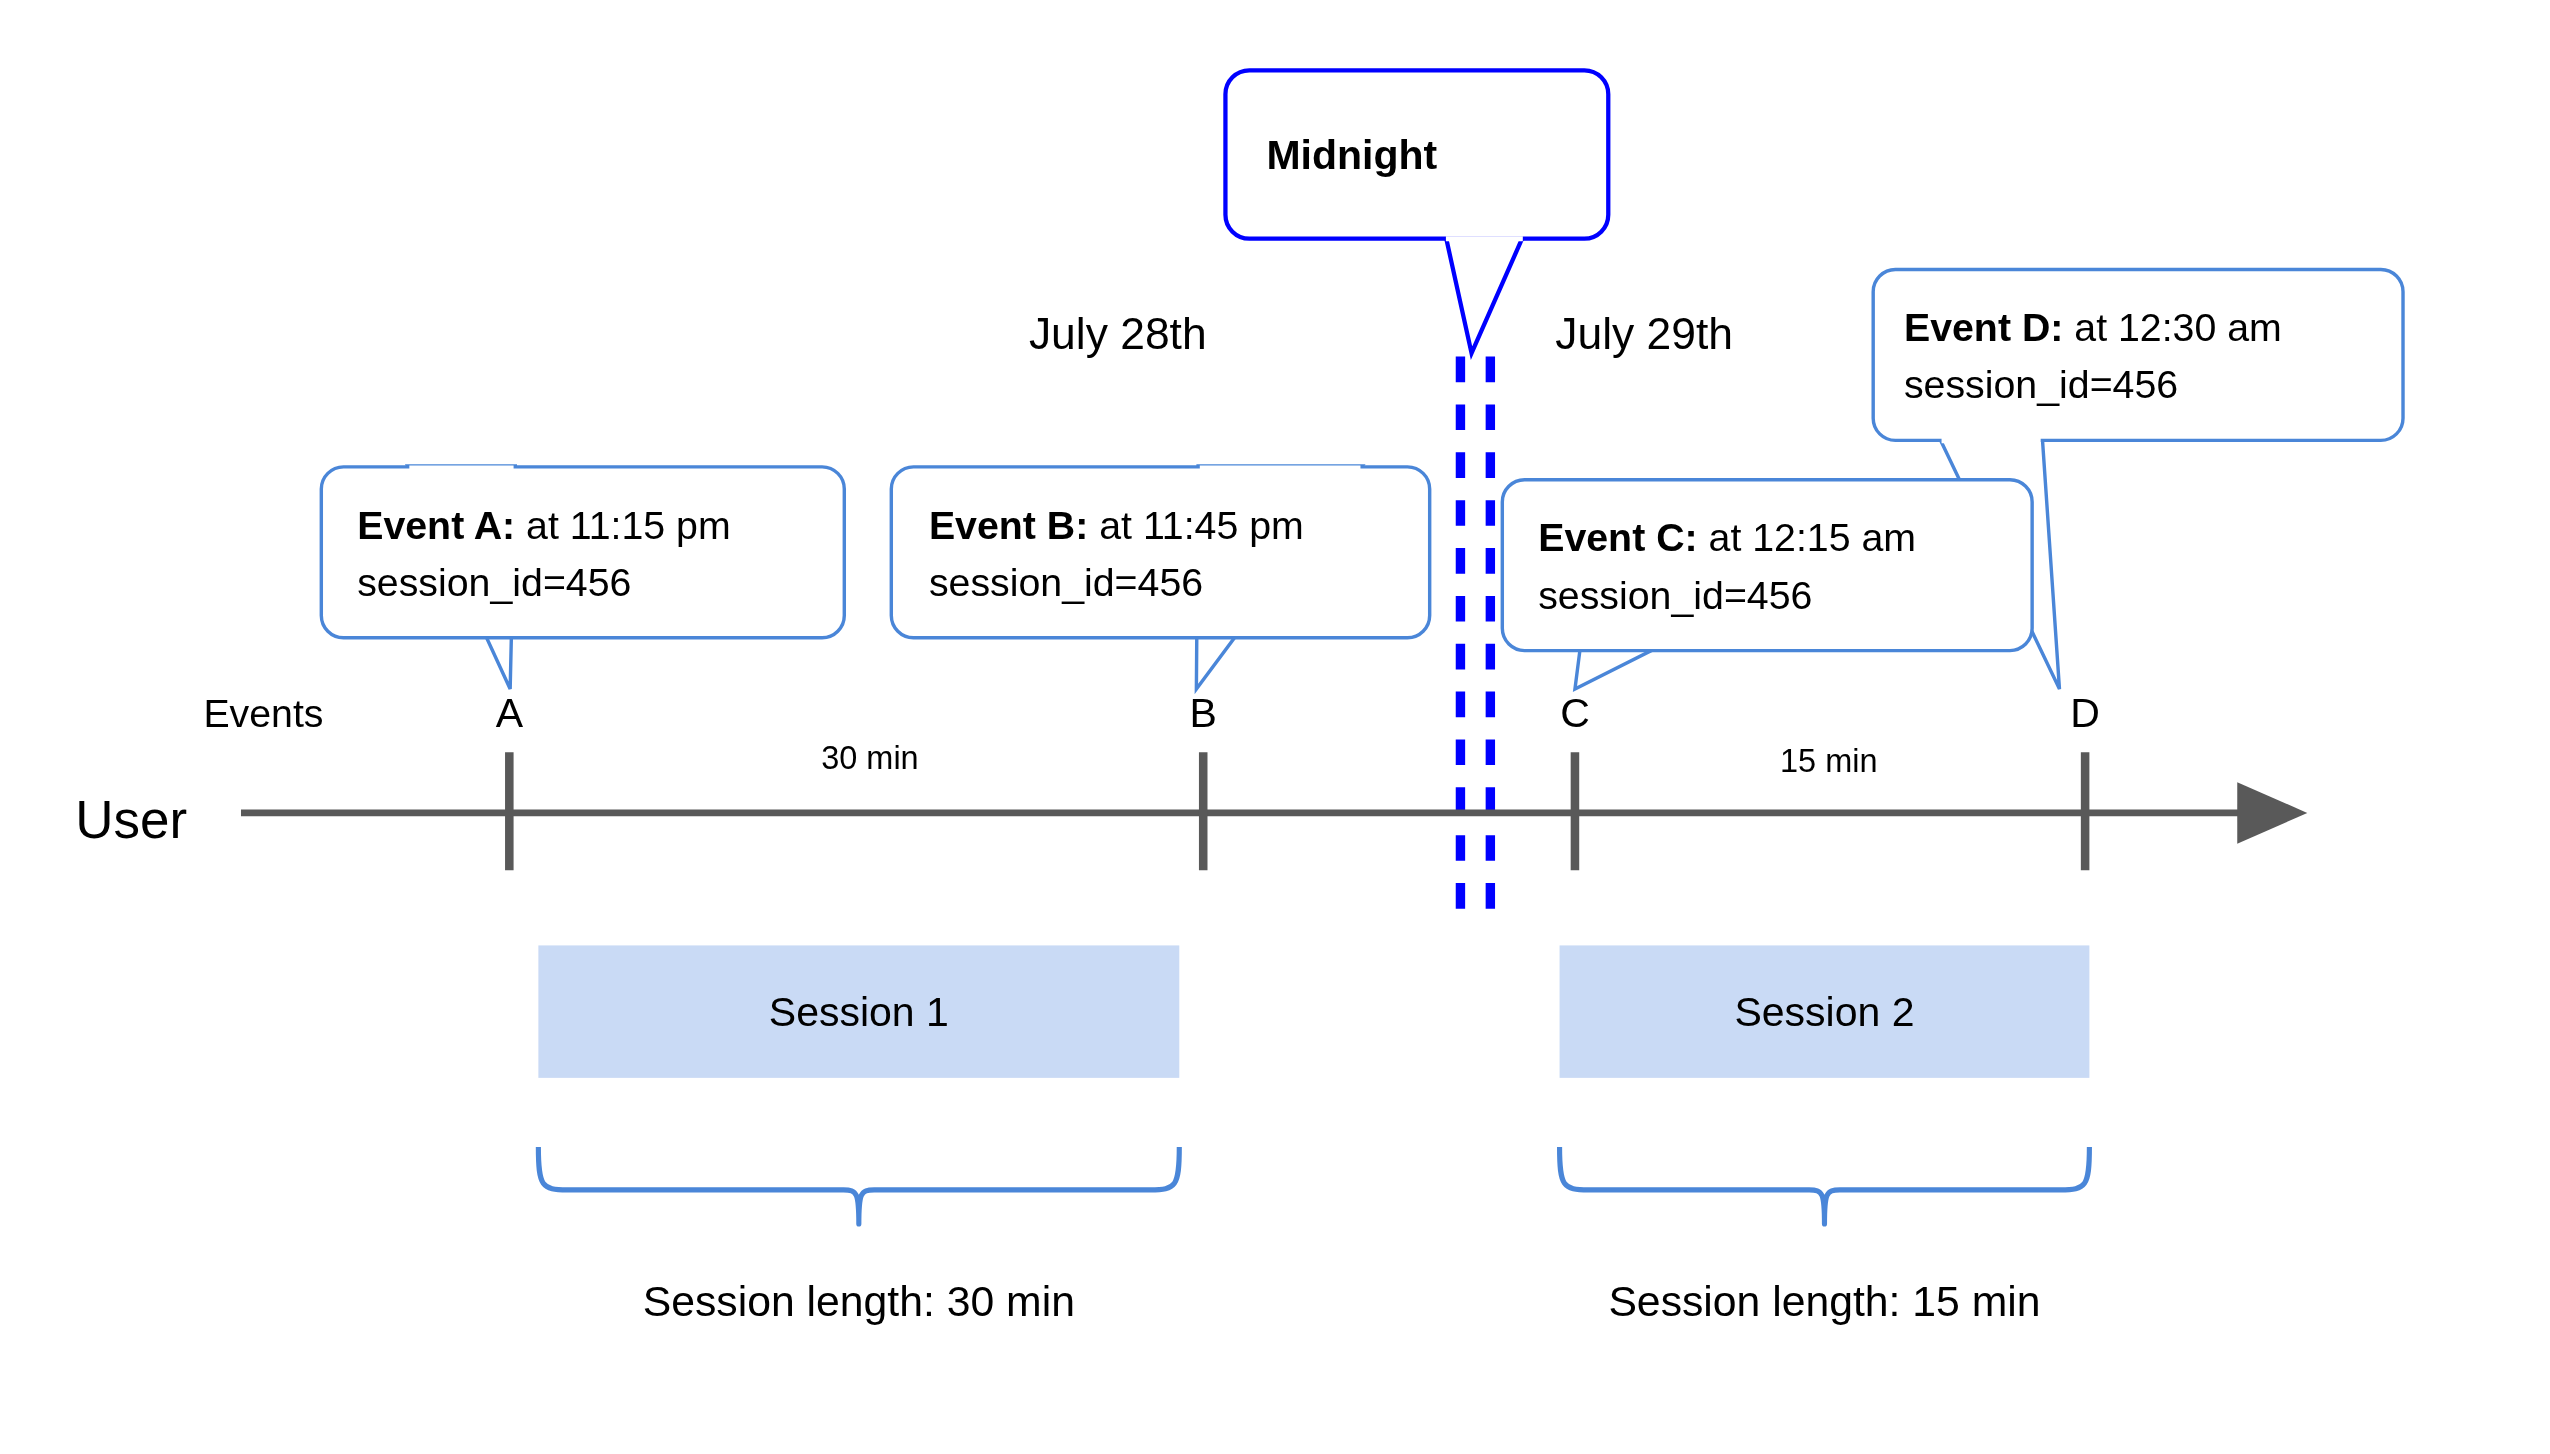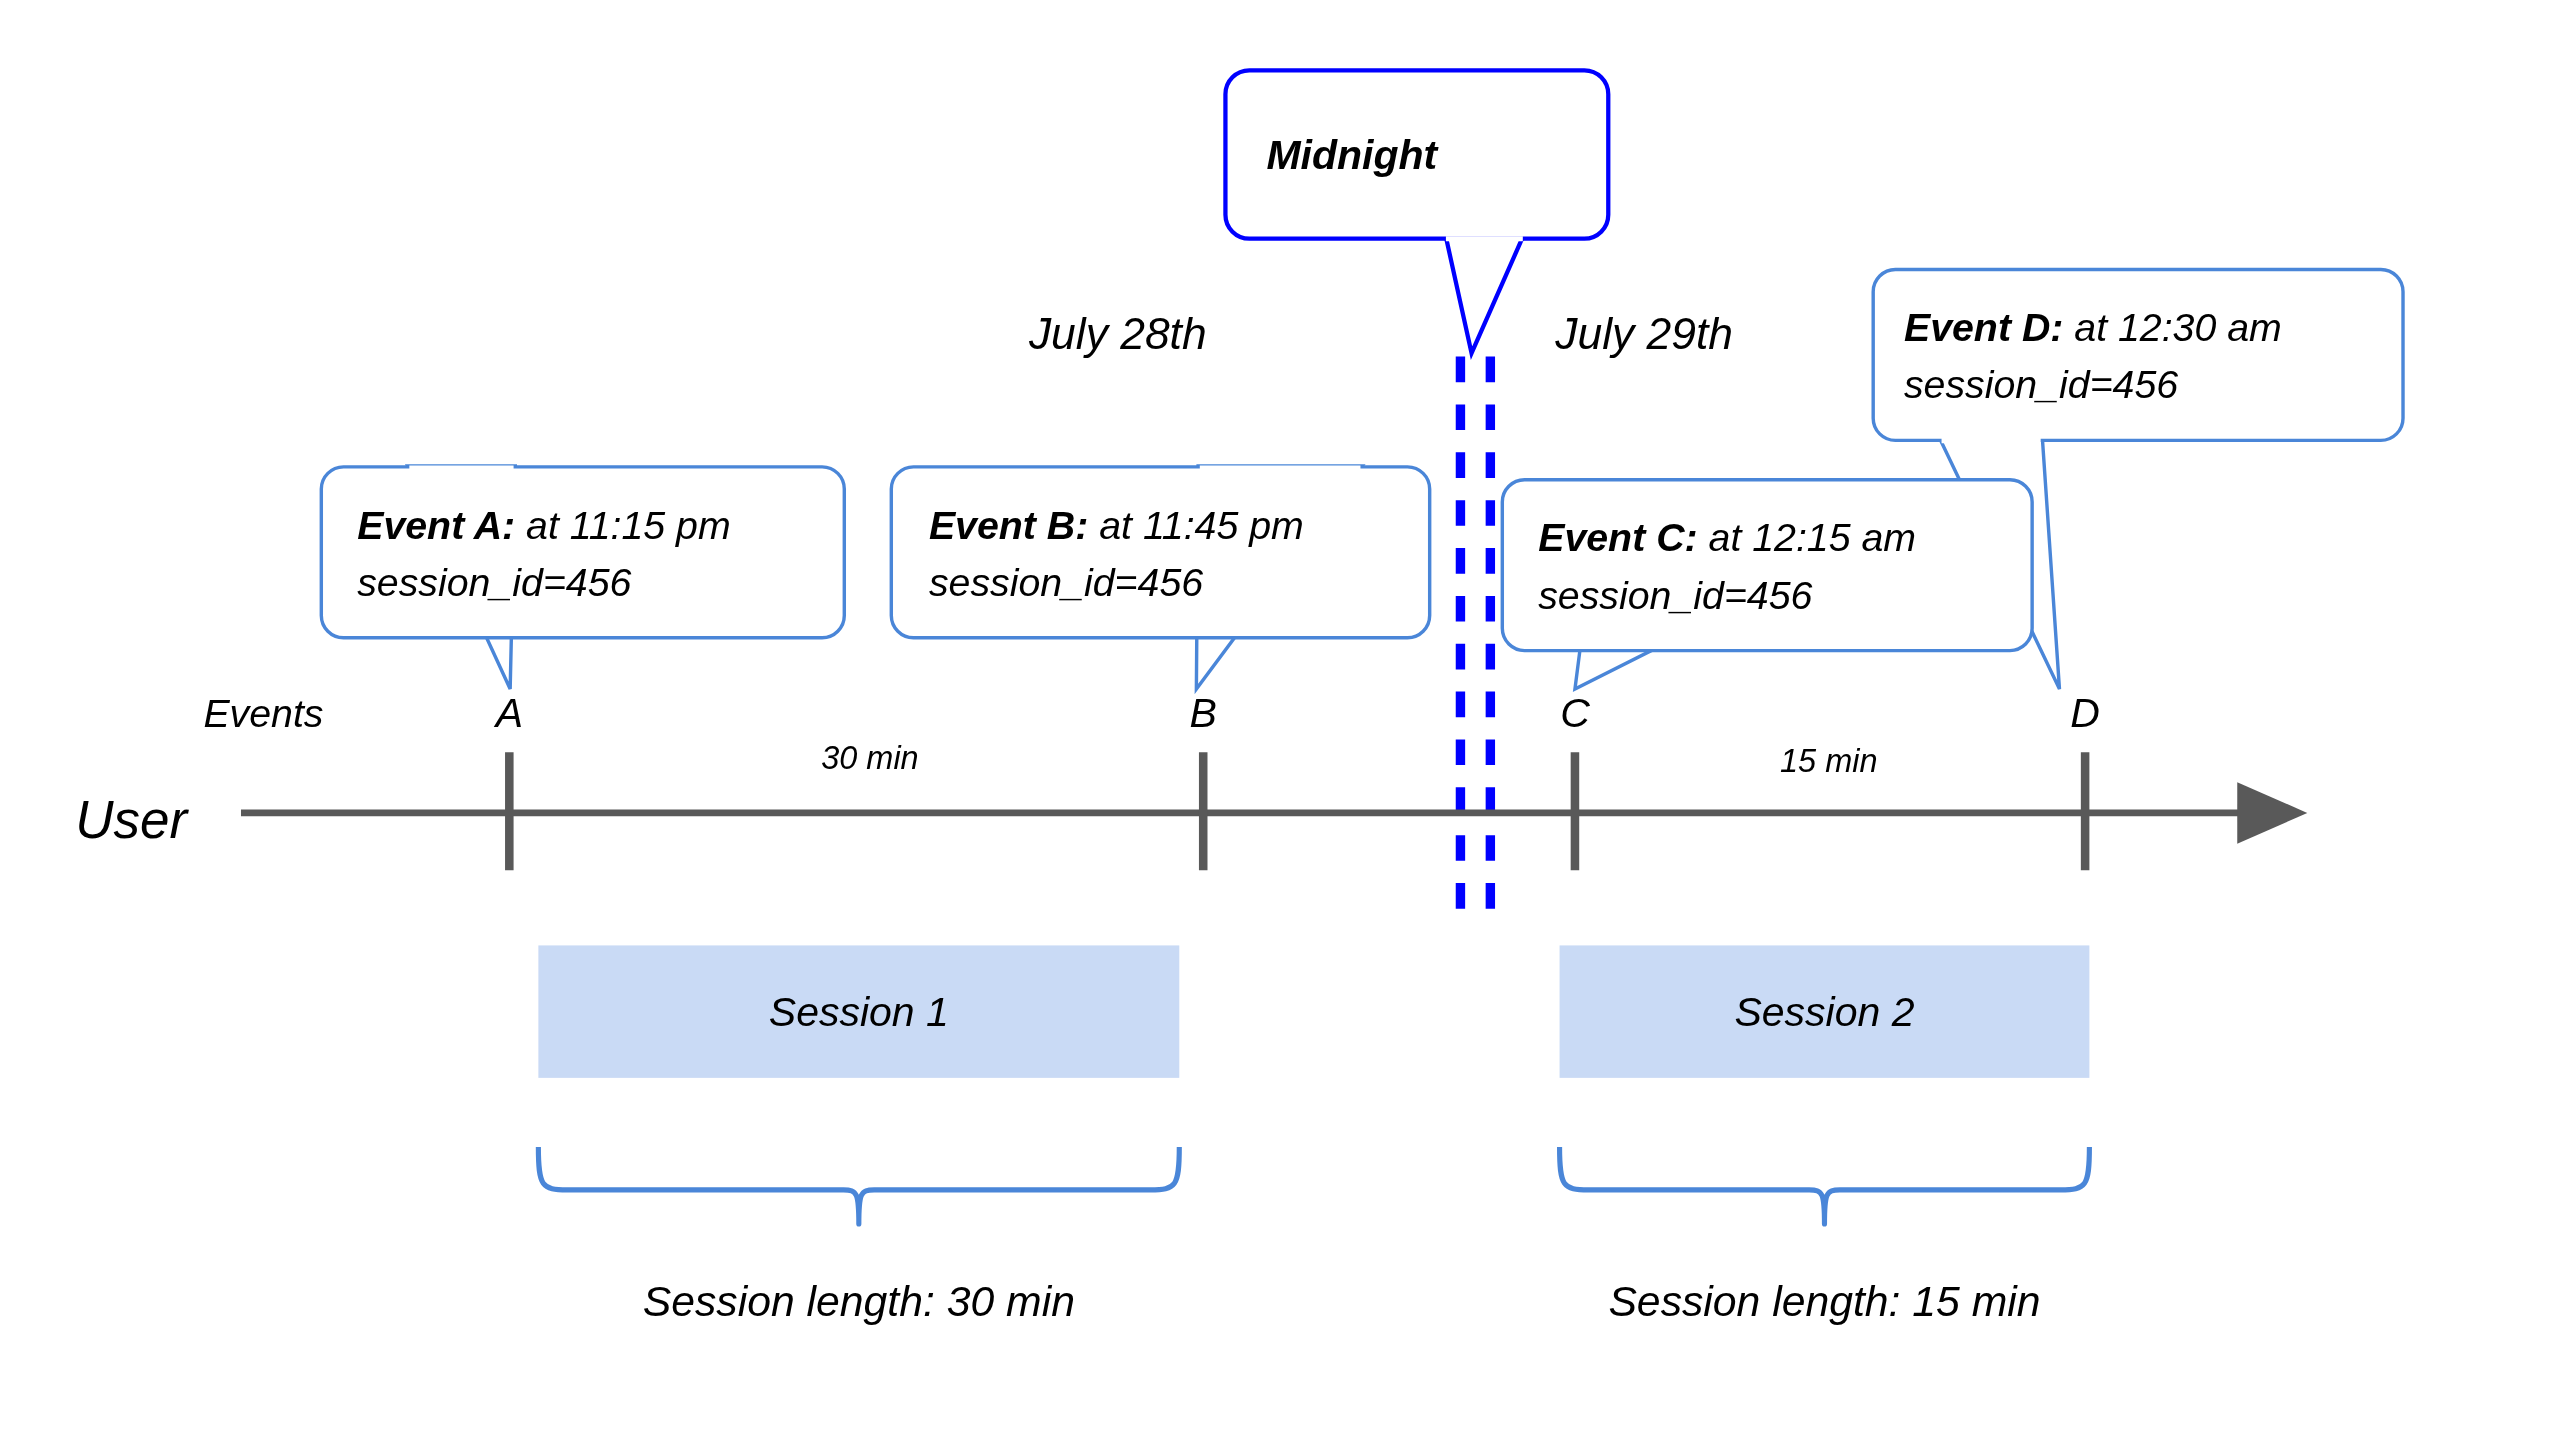--- a/index.html
+++ b/index.html
@@ -11,21 +11,20 @@
   body {
     width: 2550px;
     height: 1455px;
     font-family: "Liberation Sans", sans-serif;
     overflow: hidden;
   }
   #diagram-root {
     position: relative;
     width: 2524px;
     height: 1455px;
-    font-style: italic;
   }
   svg.diagram {
     display: block;
     width: 2550px;
     height: 1455px;
   }
   
   .t-plain {
     font-family: "Liberation Sans", sans-serif;
     fill: #000000;

